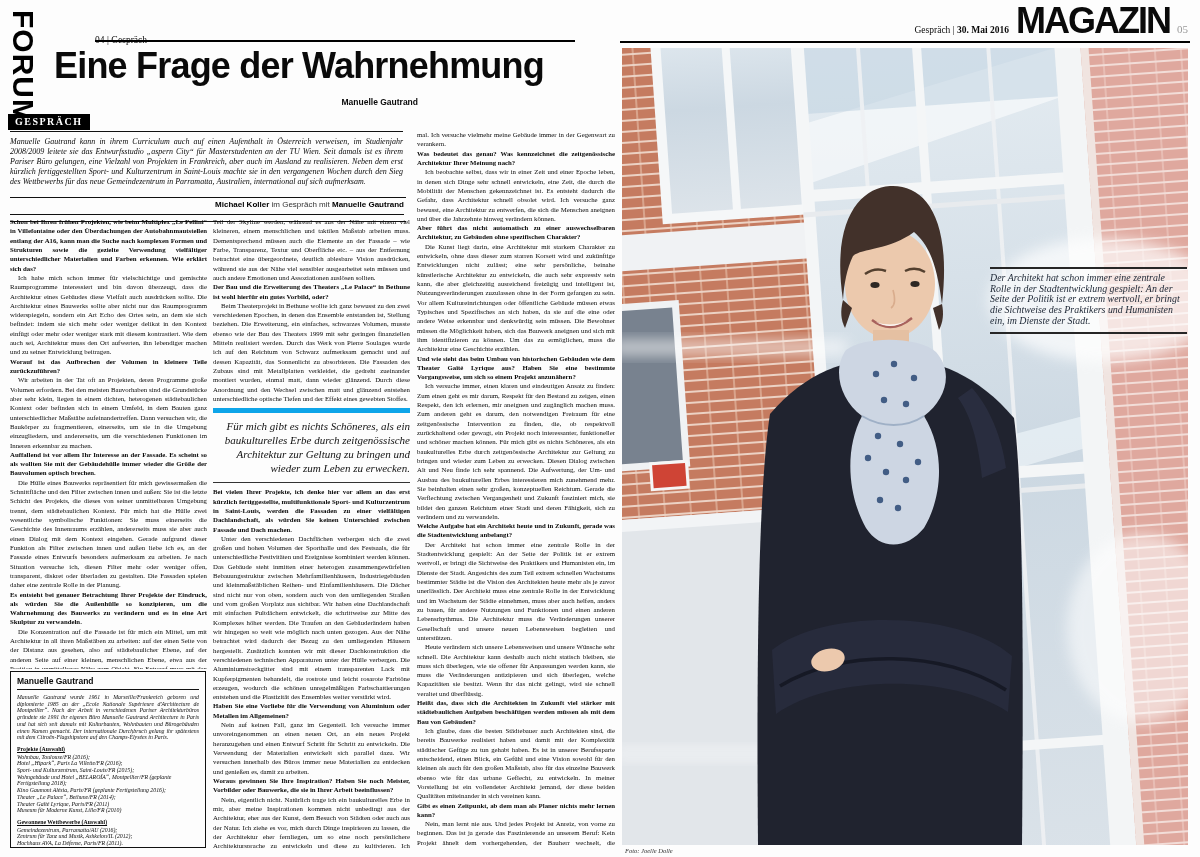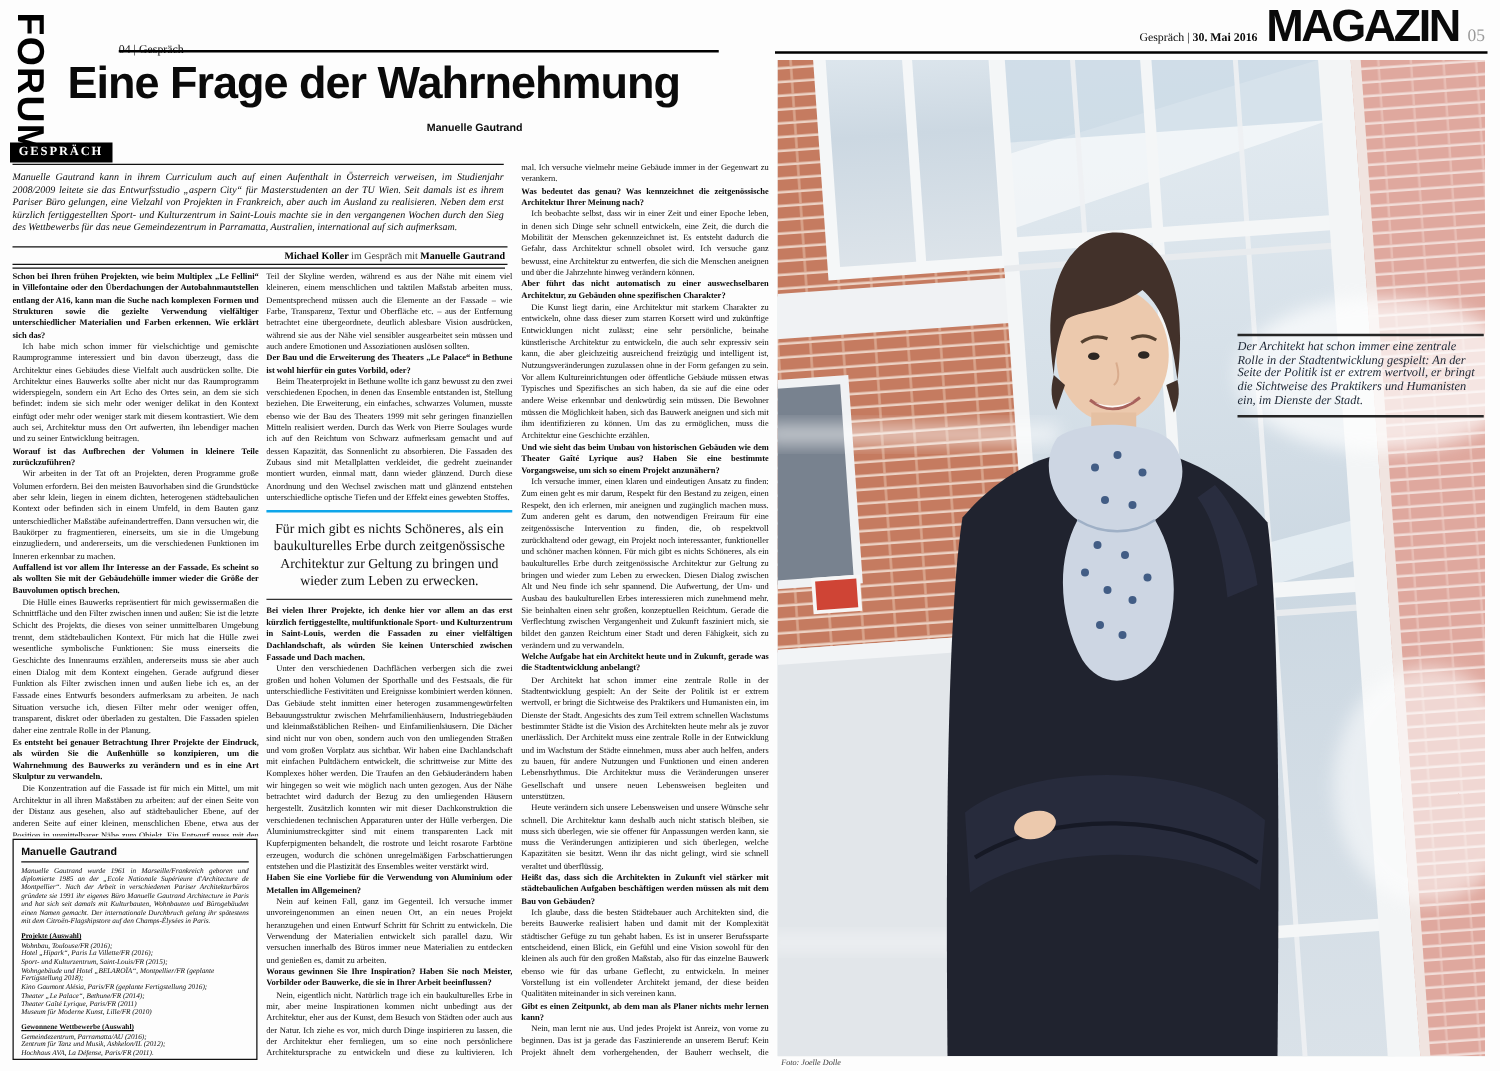--- a/index.html
+++ b/index.html
@@ -14,52 +14,52 @@
   .lp-rule{position:absolute;left:95px;top:40px;width:480px;height:2px;background:#000;}
   .title{position:absolute;left:54px;top:45px;margin:0;font-family:"Liberation Sans",sans-serif;
          font-size:36px;letter-spacing:-0.8px;font-weight:bold;white-space:nowrap;}
   .title-by{position:absolute;left:10px;top:97px;width:408px;text-align:right;
             font-family:"Liberation Sans",sans-serif;font-weight:bold;font-size:8.5px;}
   .kicker{position:absolute;left:8px;top:114px;background:#000;color:#fff;font-weight:bold;
           font-size:10px;letter-spacing:1.5px;padding:2px 7px 3px;}
   .intro{position:absolute;left:10px;top:131px;width:393px;border-top:1px solid #111;
          padding-top:5px;font-style:italic;font-size:8px;line-height:10.1px;text-align:justify;}
   .int-byline{position:absolute;left:10px;top:197px;width:394px;border-top:1px solid #111;
-              border-bottom:1px solid #111;padding:2px 2px 2px 0;text-align:right;
-              font-family:Liberation Serif, serif;font-size:8px;color:#333;}
+              border-bottom:1px solid #111;padding:2px 2px 12px 0;text-align:right;
+              font-family:Liberation Sans, sans-serif;font-size:8px;color:#333;}
   .int-byline .b{font-weight:bold;color:#000;}
   .rule2{position:absolute;left:10px;top:214px;width:394px;height:1px;background:#111;}
   .col{position:absolute;font-size:6.8px;line-height:9.32px;text-align:justify;
        overflow:hidden;hyphens:auto;}
   .col p{margin:0;}
   .col .q{font-weight:bold;}
   .col .a{text-indent:8px;}
   .col .a.cont{text-indent:0;}
-  .pullquote{font-size:11px;line-height:14px;margin:5px 0 4px;
-             padding:6px 0 7px;border-top:2px solid #0ea5e9;border-bottom:1px solid #333;
-             text-align:center;color:#111;text-indent:0;}
+  .pullquote{font-style:italic;font-size:11px;line-height:14px;margin:5px 0 4px;
+             padding:6px 0 7px;border-top:5px solid #0ea5e9;border-bottom:1px solid #333;
+             text-align:right;color:#111;text-indent:0;}
   .col1{left:10px;top:217px;width:197px;height:452px;}
   .col2{left:213px;top:217px;width:197px;height:631px;}
   .col3{left:417px;top:130px;width:198px;height:718px;}
   .bio-box{position:absolute;left:10px;top:671px;width:182px;height:165px;border:1px solid #111;
            padding:5px 6px;overflow:hidden;font-size:5.8px;line-height:6.7px;}
   .bio-title{font-family:"Liberation Sans",sans-serif;font-weight:bold;font-size:8.5px;
              line-height:9px;border-bottom:1px solid #111;padding-bottom:3px;margin-bottom:4px;}
   .bio-text{font-style:italic;text-align:justify;margin-bottom:5px;}
   .bio-heading{font-weight:bold;text-decoration:underline;margin-bottom:1px;}
   .bio-item{font-style:italic;}
   .bio-list{margin-bottom:5px;}
   
   .rpage{position:absolute;left:620px;top:0;width:572px;height:857px;}
   .rp-head{position:absolute;right:4px;top:6px;display:flex;align-items:baseline;gap:7px;}
   .rp-date{font-size:9.5px;white-space:nowrap;}
   .rp-date .b{font-weight:bold;}
   .rp-mag{font-family:Liberation Sans, sans-serif;font-weight:bold;font-size:36px;
           letter-spacing:-2px;line-height:0.85;}
-  .rp-num{font-size:14px;color:#999;}
+  .rp-num{font-size:11px;color:#999;}
   .rp-rule{position:absolute;left:0;top:41px;width:570px;height:2px;background:#000;}
   .photo{position:absolute;left:2px;top:48px;width:566px;height:797px;overflow:hidden;background:#e9edf0;}
   .photo svg{display:block;}
   .photo-quote{position:absolute;left:368px;top:219px;width:196px;font-style:italic;
                font-size:9.9px;line-height:10.7px;color:#1c2634;border-top:2px solid #262626;
                border-bottom:2px solid #262626;padding:4px 1px 5px 0;}
   .credit{position:absolute;left:5px;top:847px;font-style:italic;font-size:6.5px;color:#333;}
 </style>
 </head>
 <body>

